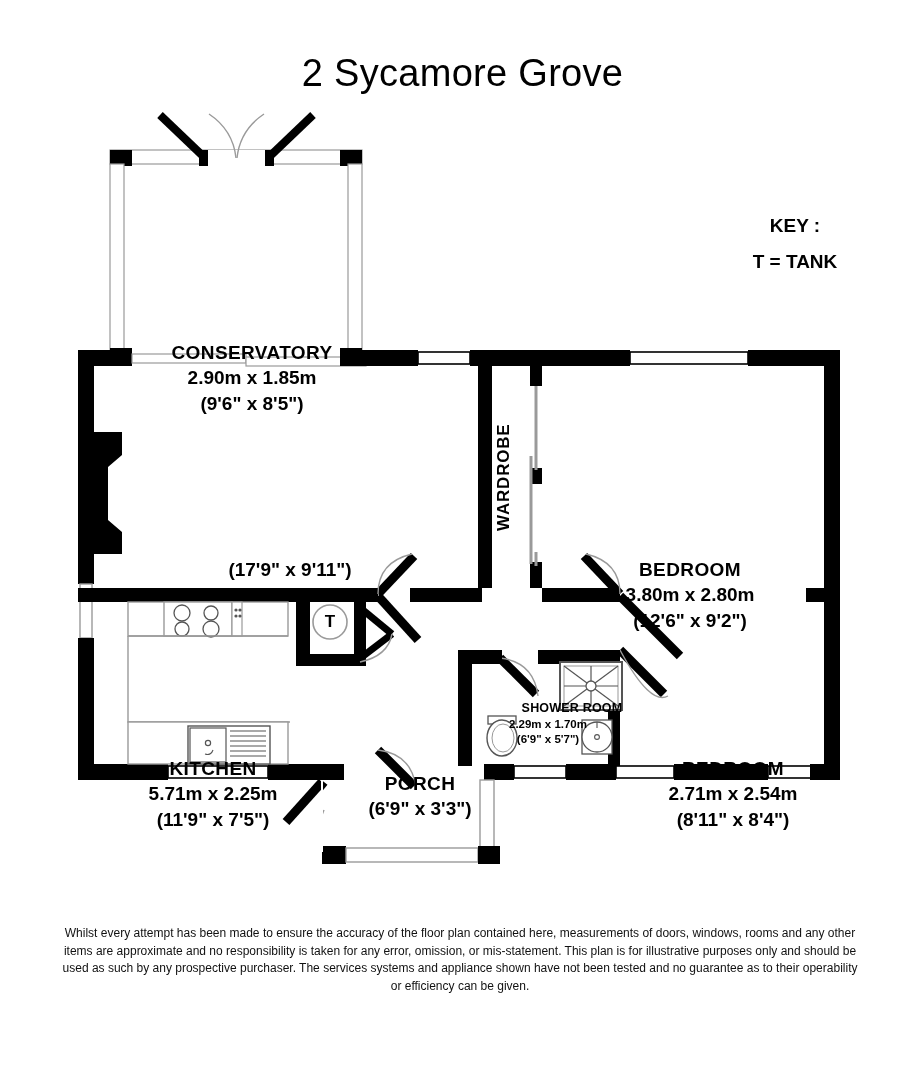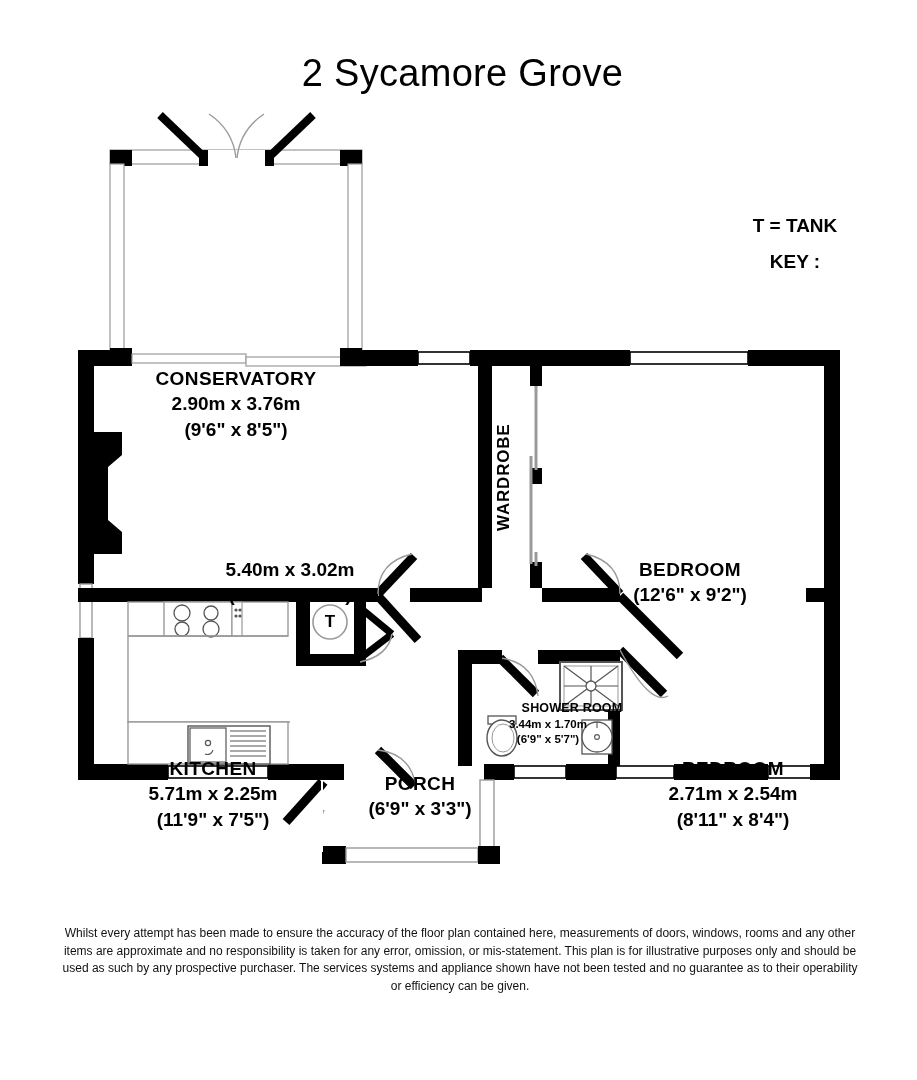--- a/index.html
+++ b/index.html
@@ -103,22 +103,22 @@
   }
 </style>
 </head>
 <body>
 
 <div id="page">
 
   <div id="plan-title">2 Sycamore Grove</div>
 
   <div id="key-block">
+    <div>KEY :</div>
     <div>T = TANK</div>
-    <div>KEY :</div>
   </div>
 
   <div id="floorplan">
     <svg width="917" height="790" viewBox="0 0 917 790" xmlns="http://www.w3.org/2000/svg">
 
       <g>
 
         <rect x="110" y="40" width="252" height="212" fill="#ffffff" stroke="none"></rect>
 
         <rect x="110" y="40" width="252" height="14" fill="#ffffff" stroke="#9a9a9a" stroke-width="1.2"></rect>
@@ -335,51 +335,51 @@
         <rect x="322" y="736" width="24" height="18" fill="#000000"></rect>
         <rect x="346" y="738" width="132" height="14" fill="#ffffff" stroke="#9a9a9a" stroke-width="1.4"></rect>
         <rect x="478" y="736" width="22" height="18" fill="#000000"></rect>
 
         <line x1="322" y1="670" x2="322" y2="742" stroke="#ffffff" stroke-width="2"></line>
       </g>
 
     </svg>
   </div>
 
-  <div class="room-label" style="left:106px; top:340px; width:260px;margin-top:26px;">
+  <div class="room-label" style="left:122px; top:340px; width:260px;">
     <span class="rl-name">CONSERVATORY</span>
-    <span class="rl-m">2.90m x 3.76m</span>
+    <span class="rl-m">2.90m x 1.85m</span>
     <span class="rl-ft">(9'6" x 8'5")</span>
   </div>
 
   <div class="room-label" style="left:160px; top:557px; width:260px;">
-    <span class="rl-m">5.40m x 3.02m</span>
     <span class="rl-ft">(17'9" x 9'11")</span>
   </div>
 
   <div class="room-label" style="left:565px; top:557px; width:250px;">
     <span class="rl-name">BEDROOM</span>
+    <span class="rl-m">3.80m x 2.80m</span>
     <span class="rl-ft">(12'6" x 9'2")</span>
   </div>
 
   <div class="room-label" style="left:608px; top:756px; width:250px;">
     <span class="rl-name">BEDROOM</span>
     <span class="rl-m">2.71m x 2.54m</span>
     <span class="rl-ft">(8'11" x 8'4")</span>
   </div>
 
   <div class="room-label" style="left:88px; top:756px; width:250px;">
     <span class="rl-name">KITCHEN</span>
     <span class="rl-m">5.71m x 2.25m</span>
     <span class="rl-ft">(11'9" x 7'5")</span>
   </div>
 
   <div class="room-label small" style="left:473px; top:700px; width:150px;">
     <span class="rl-name">SHOWER ROOM</span>
-    <span class="rl-m">3.44m x 1.70m</span>
+    <span class="rl-m">2.29m x 1.70m</span>
     <span class="rl-ft">(6'9" x 5'7")</span>
   </div>
 
   <div class="room-label" style="left:295px; top:771px; width:250px;">
     <span class="rl-name">PORCH</span>
     <span class="rl-ft">(6'9" x 3'3")</span>
   </div>
 
   <div id="wardrobe-label">WARDROBE</div>
 

